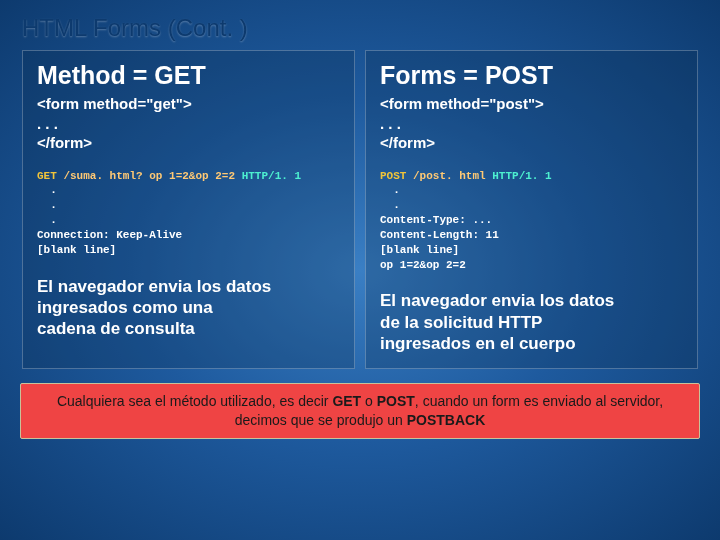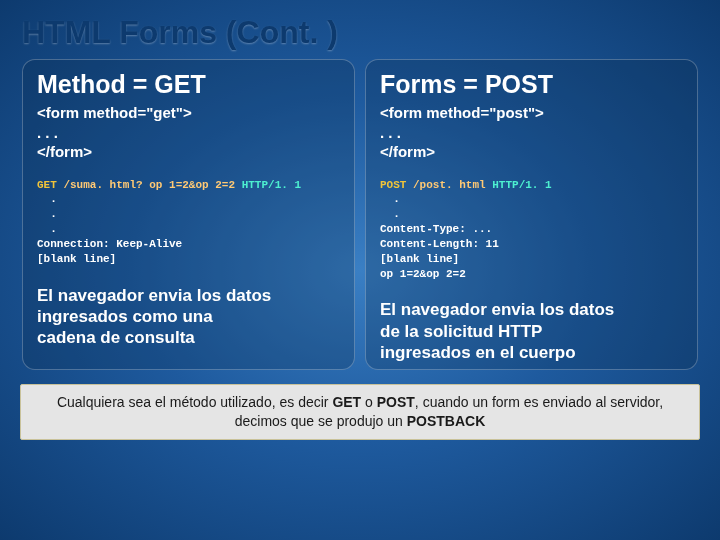--- a/index.html
+++ b/index.html
@@ -5,37 +5,37 @@
   * { margin: 0; padding: 0; box-sizing: border-box; }
   body {
     width: 720px;
     height: 540px;
     font-family: Arial, Helvetica, sans-serif;
     background: radial-gradient(ellipse at center, #3a7fc4 0%, #1e5a9e 45%, #0d3a6e 100%);
     overflow: hidden;
     position: relative;
   }
   .slide-title {
-    font-size: 32px;
-    font-weight: bold;
+    font-size: 24px;
+    font-weight: normal;
     color: #0d3a6e;
     padding: 14px 22px 8px 22px;
     text-shadow: 0 1px 2px rgba(255,255,255,0.3);
   }
   .columns {
     display: flex;
     gap: 10px;
     padding: 0 22px;
   }
   .col {
     flex: 1;
     background: rgba(8,40,72,0.25);
     border: 1px solid rgba(255,255,255,0.25);
-    border-radius: 13px;
-    padding: 10px 14px 6px 14px;
+    border-radius: 0;
+    padding: 10px 14px 14px 14px;
   }
   .col-heading {
     font-size: 25px;
     font-weight: bold;
     color: #ffffff;
     margin-bottom: 4px;
   }
   .form-snippet {
     font-size: 15px;
     font-weight: bold;
@@ -57,21 +57,21 @@
   .hl-proto { color: #4df0d0; }
   .hl-url { color: #ffc974; }
   .explain {
     font-size: 17px;
     font-weight: bold;
     color: #ffffff;
     line-height: 1.25;
   }
   .footnote {
     margin: 14px 20px 0 20px;
-    background: #e5e5e5;
+    background: #ef4444;
     border: 1px solid #c9c29a;
     border-radius: 2px;
     padding: 8px 14px;
     font-size: 14px;
     color: #1a1a1a;
     text-align: center;
     line-height: 1.35;
   }
   .footnote b { font-weight: bold; }
 </style>

